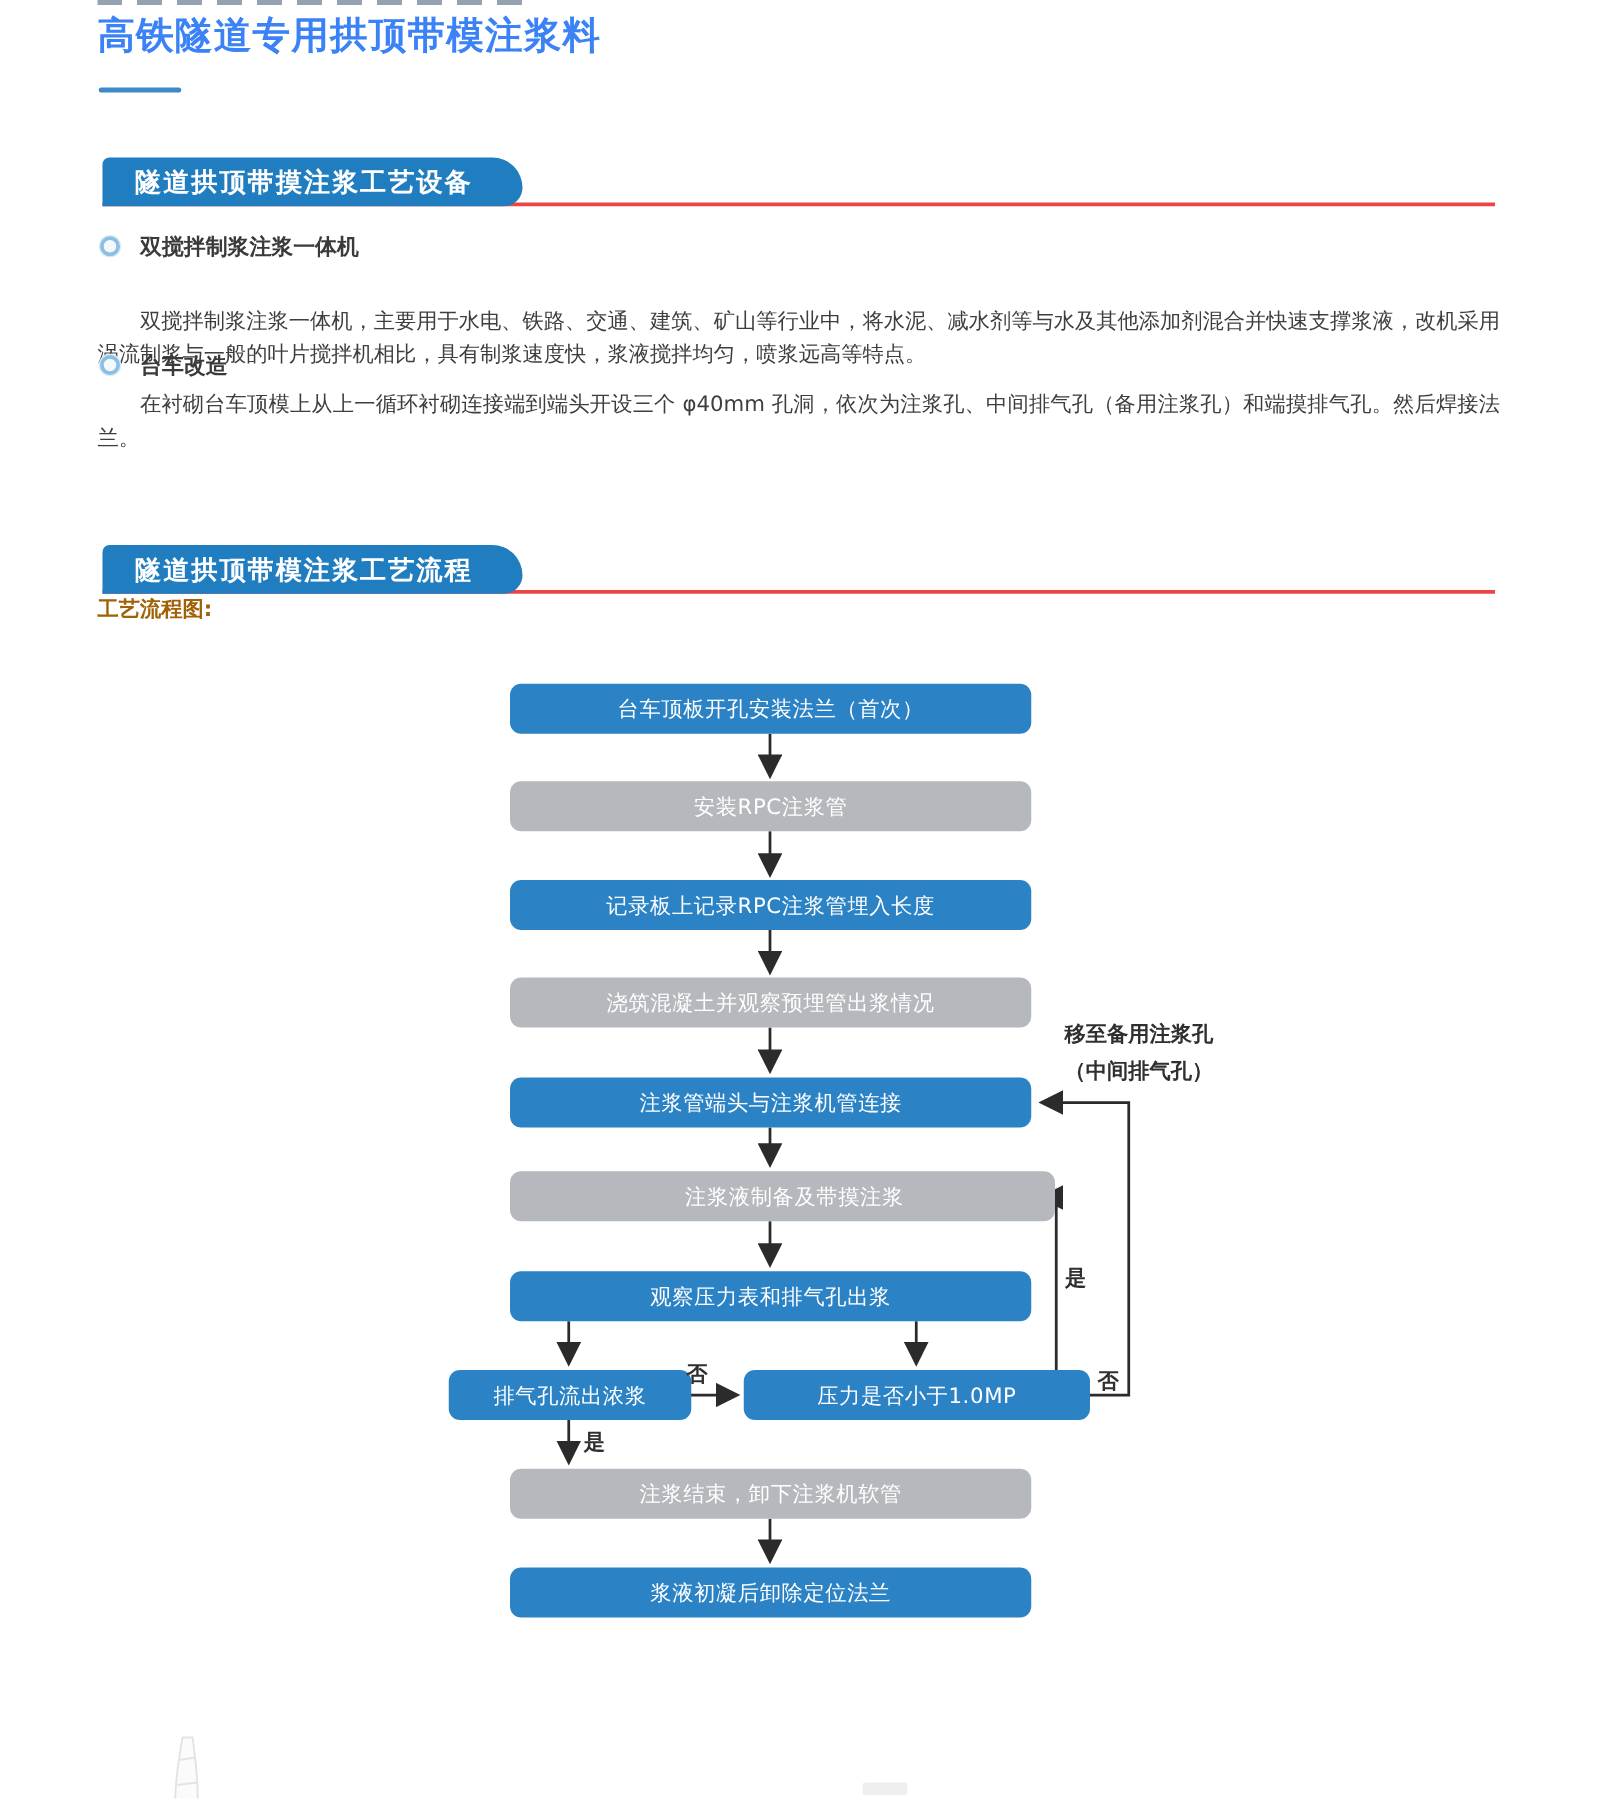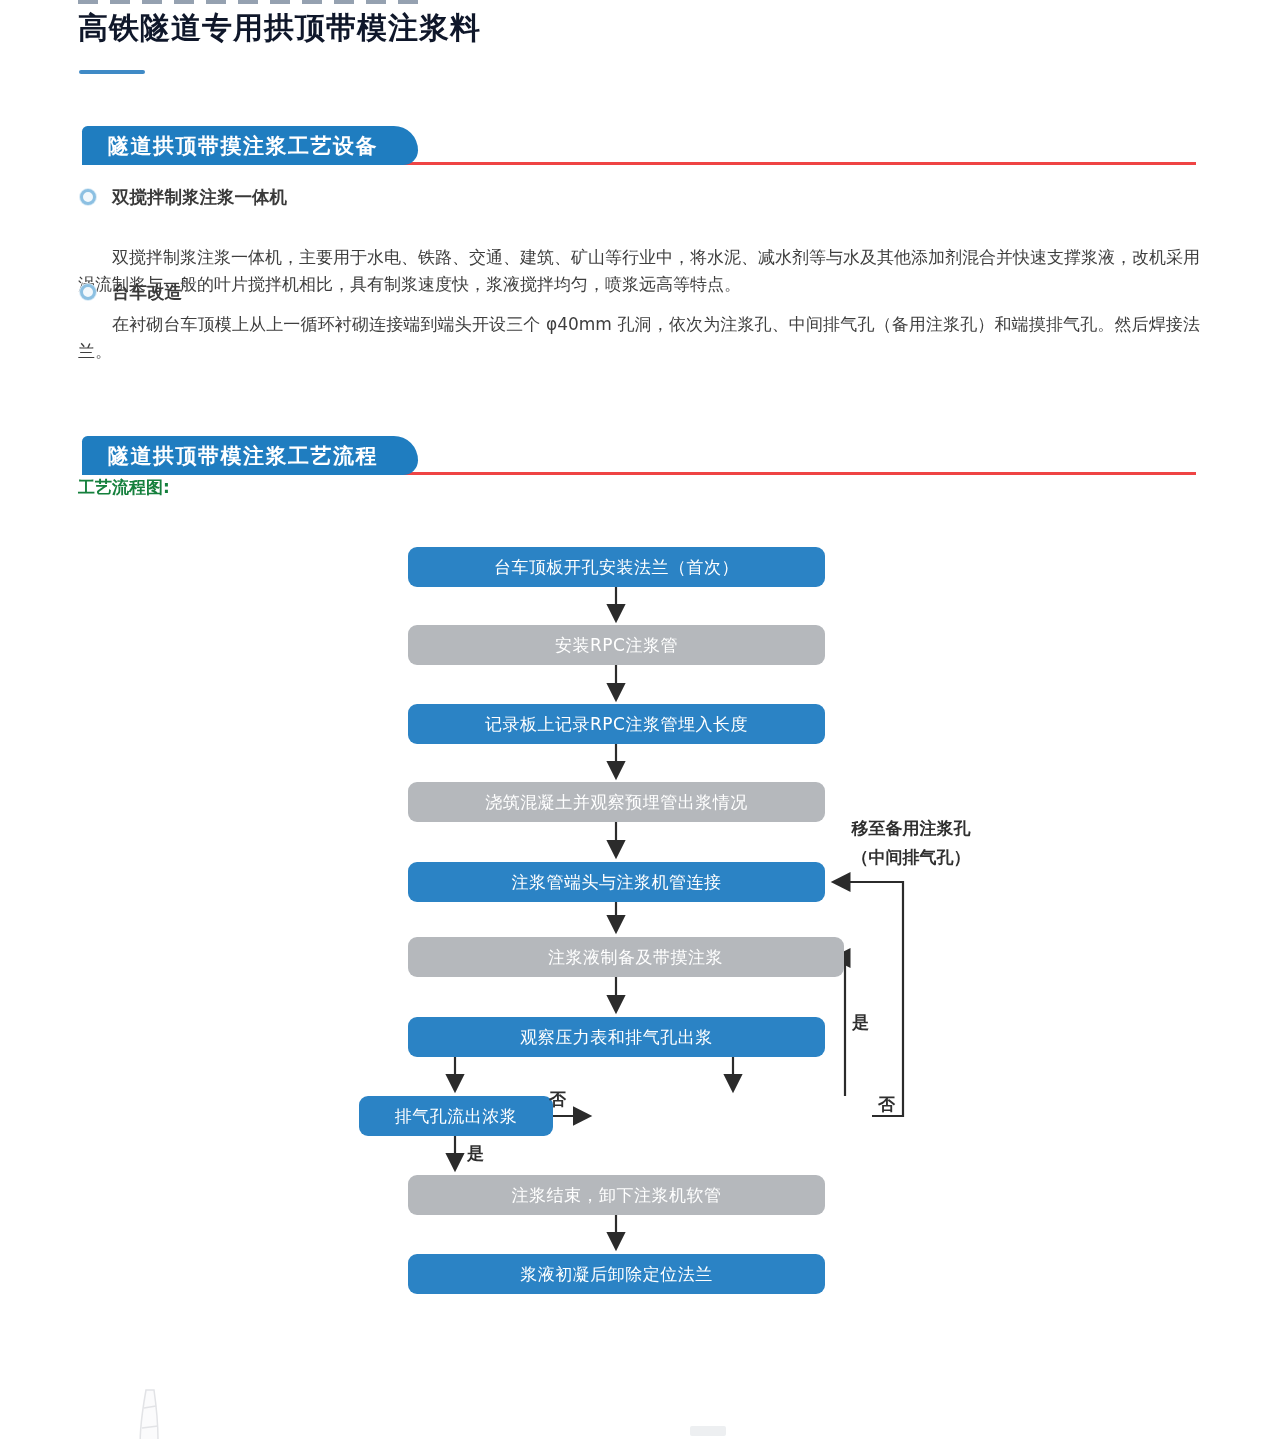--- a/index.html
+++ b/index.html
@@ -7,21 +7,21 @@
     position:relative;width:1280px;height:1439px;background:#ffffff;overflow:hidden;
     font-family:"DejaVu Sans","Liberation Sans",sans-serif;color:#3c3c3c;
   }
   
   .top-artifact{
     position:absolute;top:0;left:78px;width:345px;height:4px;
     background:repeating-linear-gradient(90deg,rgba(62,84,112,.55) 0 20px,transparent 20px 32px);
   }
   .doc-title{
     position:absolute;left:78px;top:8px;font-size:30px;font-weight:bold;
-    color:#0f172a;letter-spacing:1px;white-space:nowrap;
+    color:#3b82f6;letter-spacing:1px;white-space:nowrap;
   }
   .title-underline{position:absolute;left:79px;top:70px;width:66px;height:4px;background:#3f8ac6;border-radius:2px;}
 
   .banner-row{position:absolute;left:82px;right:84px;height:36px;border-bottom:3px solid #ef4444;}
   .banner-row.first{top:126px;}
   .banner-row.second{top:436px;}
   .banner-tab{
     position:absolute;left:0;bottom:-3px;height:39px;padding:0 40px 0 26px;
     background:#1f7dc0;color:#ffffff;font-size:21px;font-weight:bold;letter-spacing:1.5px;
     display:flex;align-items:center;border-radius:6px 26px 16px 0;white-space:nowrap;
@@ -31,21 +31,21 @@
     font-size:17.5px;font-weight:bold;color:#3a3a3a;white-space:nowrap;}
   .ring{width:10px;height:10px;border:3px solid #8cc0e2;border-radius:50%;background:#f2f8fc;
     box-shadow:0 0 0 1px #dcecf7;flex:0 0 auto;}
   .para{position:absolute;left:78px;width:1122px;font-size:17px;line-height:27px;
     color:#3e3e3e;text-indent:2em;text-align:justify;}
   .heading-1{top:185px;}
   .para-1{top:216px;margin-top:28px;}
   .heading-2{top:280px;}
   .para-2{top:311px;}
 
-  .flow-caption{position:absolute;left:78px;top:476px;font-size:17px;font-weight:bold;color:#15803d;}
+  .flow-caption{position:absolute;left:78px;top:476px;font-size:17px;font-weight:bold;color:#a16207;}
 
   .flow{position:absolute;left:0;top:530px;width:1048px;height:820px;}
   .flow svg.wires{position:absolute;left:0;top:0;}
   .node{
     position:absolute;height:40px;border-radius:9px;color:#fff;
     display:flex;align-items:center;justify-content:center;
     font-size:17px;letter-spacing:.5px;white-space:nowrap;
   }
   .node.blue{background:#2b83c5;}
   .node.gray{background:#b5b8bc;}
@@ -129,20 +129,21 @@
     </svg>
 
     <div class="node n1 blue">台车顶板开孔安装法兰（首次）</div>
     <div class="node n2 gray">安装RPC注浆管</div>
     <div class="node n3 blue">记录板上记录RPC注浆管埋入长度</div>
     <div class="node n4 gray">浇筑混凝土并观察预埋管出浆情况</div>
     <div class="node n5 blue">注浆管端头与注浆机管连接</div>
     <div class="node n6 gray">注浆液制备及带摸注浆</div>
     <div class="node n7 blue">观察压力表和排气孔出浆</div>
     <div class="node n8 blue">排气孔流出浓浆</div>
+    <div class="node n9 blue">压力是否小于1.0MP</div>
     <div class="node n10 gray">注浆结束，卸下注浆机软管</div>
     <div class="node n11 blue">浆液初凝后卸除定位法兰</div>
 
     <div class="flow-label lbl-no-between">否</div>
     <div class="flow-label lbl-yes-down">是</div>
     <div class="flow-label lbl-yes-loop">是</div>
     <div class="flow-label lbl-no-loop">否</div>
 
     <div class="annotation">
       <div>移至备用注浆孔</div>

